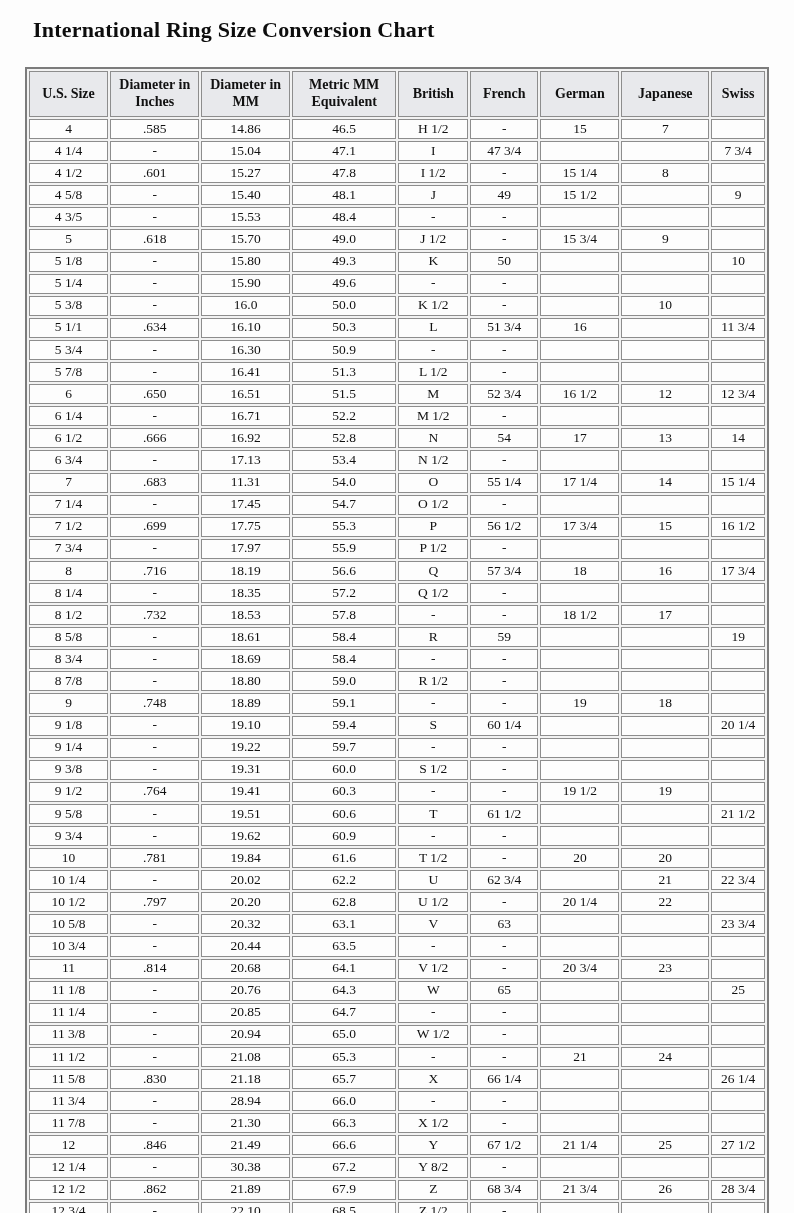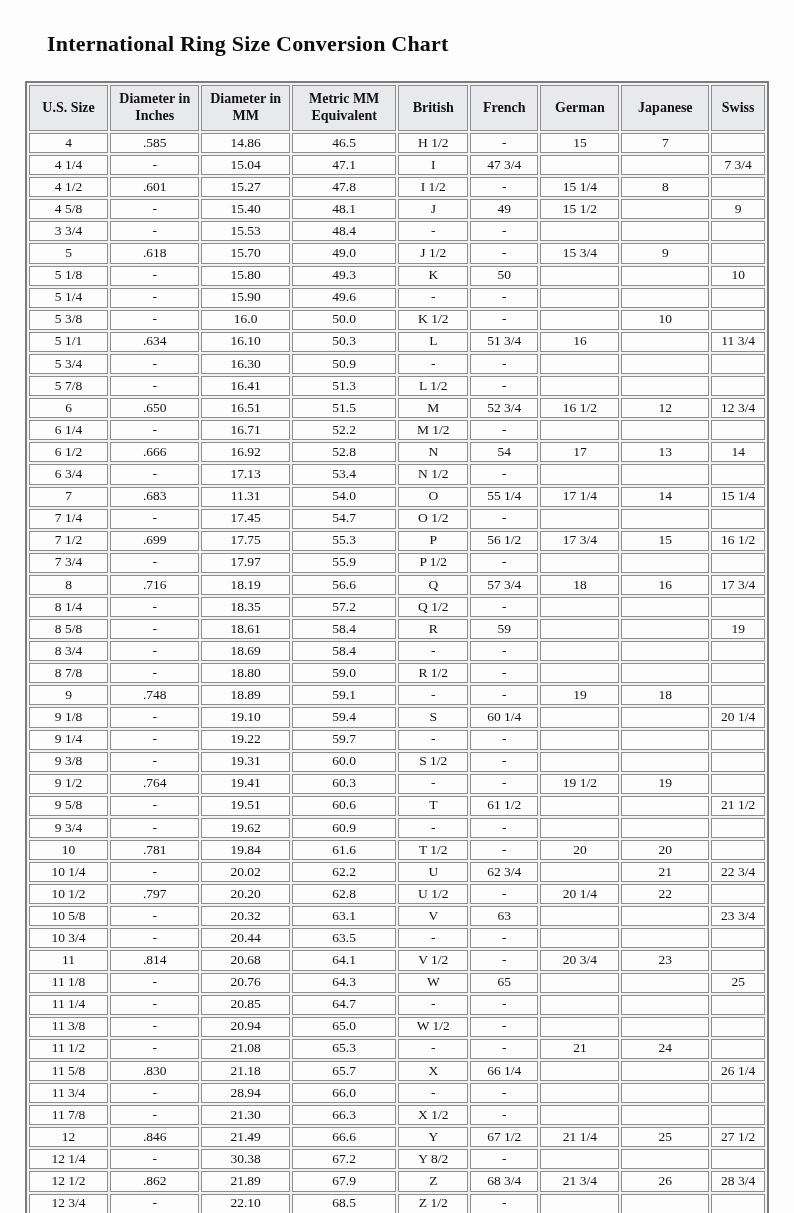--- a/index.html
+++ b/index.html
@@ -13,21 +13,21 @@
   }
   .page {
     width: 794px;
     height: 1213px;
     overflow: hidden;
     position: relative;
   }
   h1.title {
     font-size: 22px;
     font-weight: bold;
-    margin: 18px;
+    margin: 4px;
     padding: 13px 0 0 29px;
     letter-spacing: 0.2px;
     color: #0d0d0d;
   }
   table.ring-table {
     border-collapse: separate;
     border-spacing: 2px;
     table-layout: fixed;
     width: 744px;
     margin: 24px 0 0 25px;
@@ -137,21 +137,21 @@
           <td>-</td>
           <td>15.40</td>
           <td>48.1</td>
           <td>J</td>
           <td>49</td>
           <td>15 1/2</td>
           <td></td>
           <td>9</td>
         </tr>
         <tr>
-          <td>3 3/4</td>
+          <td>4 3/5</td>
           <td>-</td>
           <td>15.53</td>
           <td>48.4</td>
           <td>-</td>
           <td>-</td>
           <td></td>
           <td></td>
           <td></td>
         </tr>
         <tr>
@@ -335,20 +335,31 @@
           <td>-</td>
           <td>18.35</td>
           <td>57.2</td>
           <td>Q 1/2</td>
           <td>-</td>
           <td></td>
           <td></td>
           <td></td>
         </tr>
         <tr>
+          <td>8 1/2</td>
+          <td>.732</td>
+          <td>18.53</td>
+          <td>57.8</td>
+          <td>-</td>
+          <td>-</td>
+          <td>18 1/2</td>
+          <td>17</td>
+          <td></td>
+        </tr>
+        <tr>
           <td>8 5/8</td>
           <td>-</td>
           <td>18.61</td>
           <td>58.4</td>
           <td>R</td>
           <td>59</td>
           <td></td>
           <td></td>
           <td>19</td>
         </tr>

